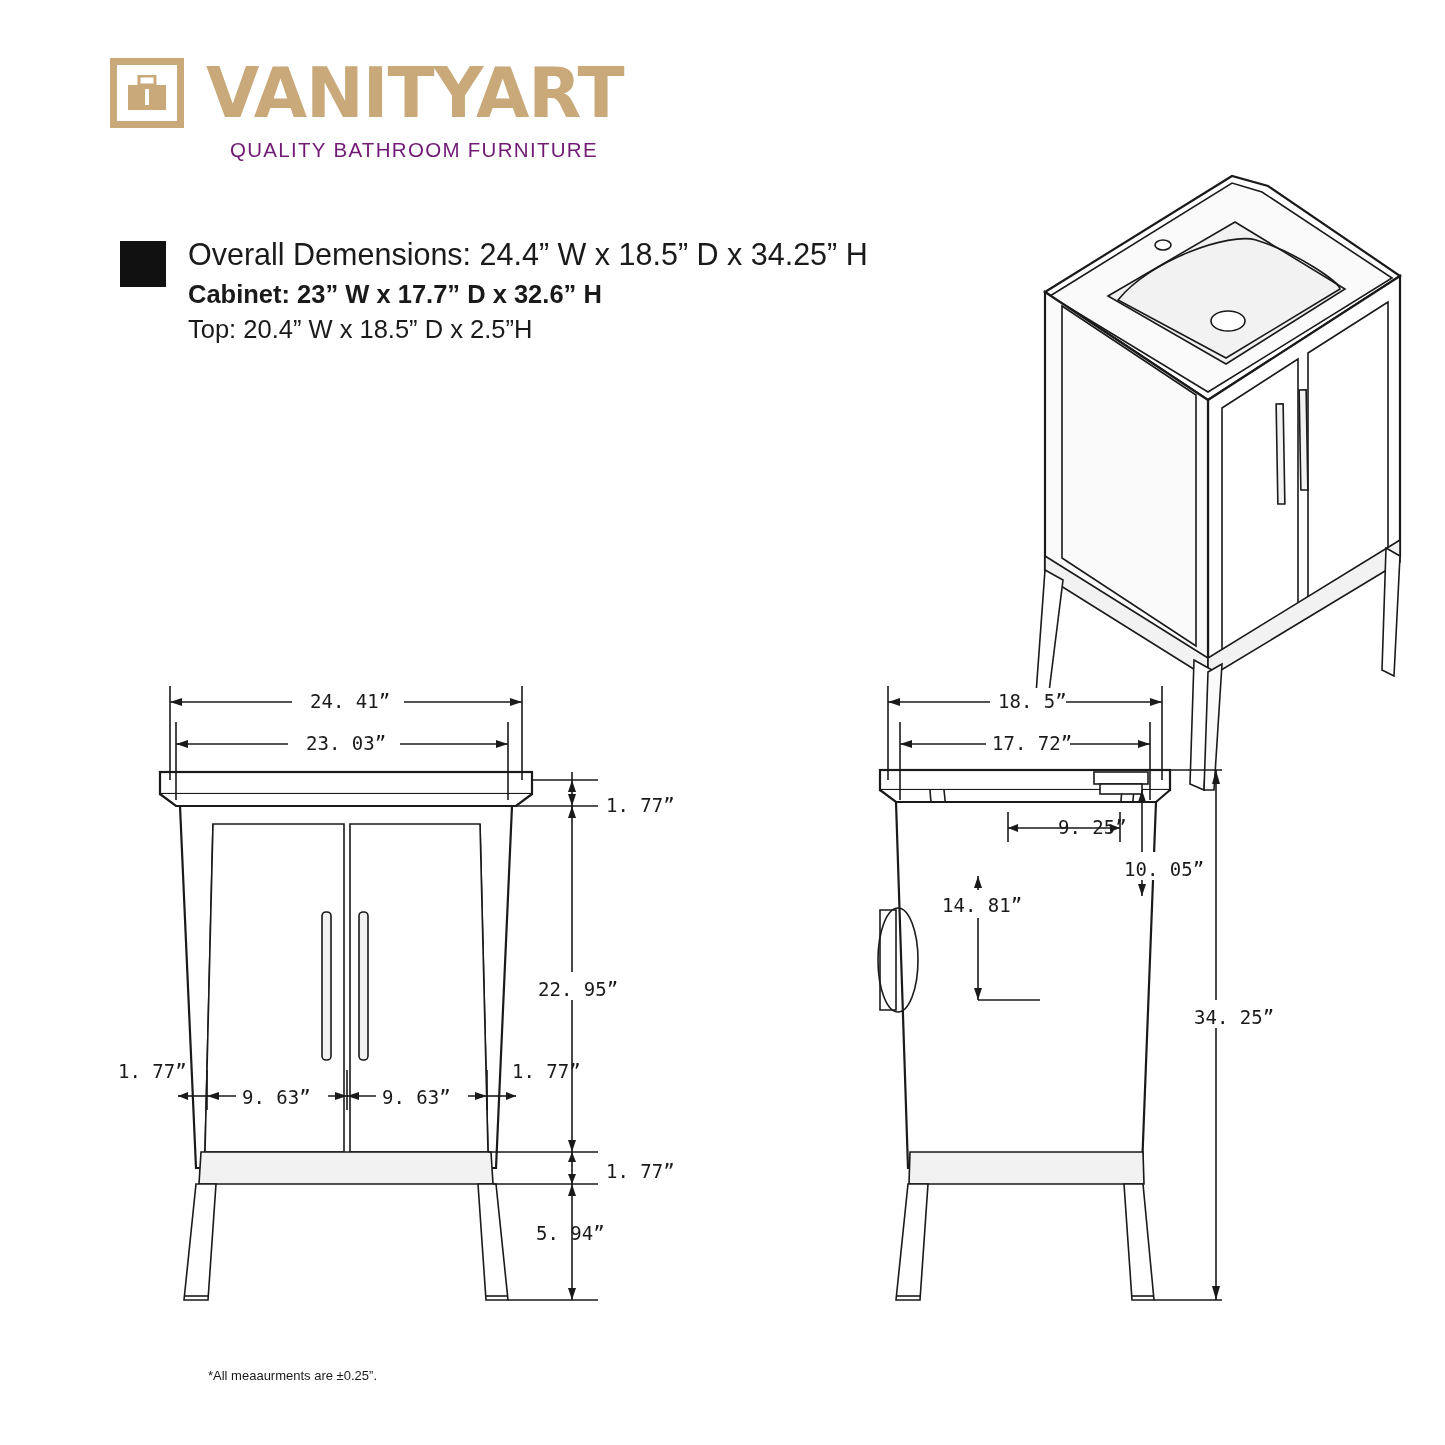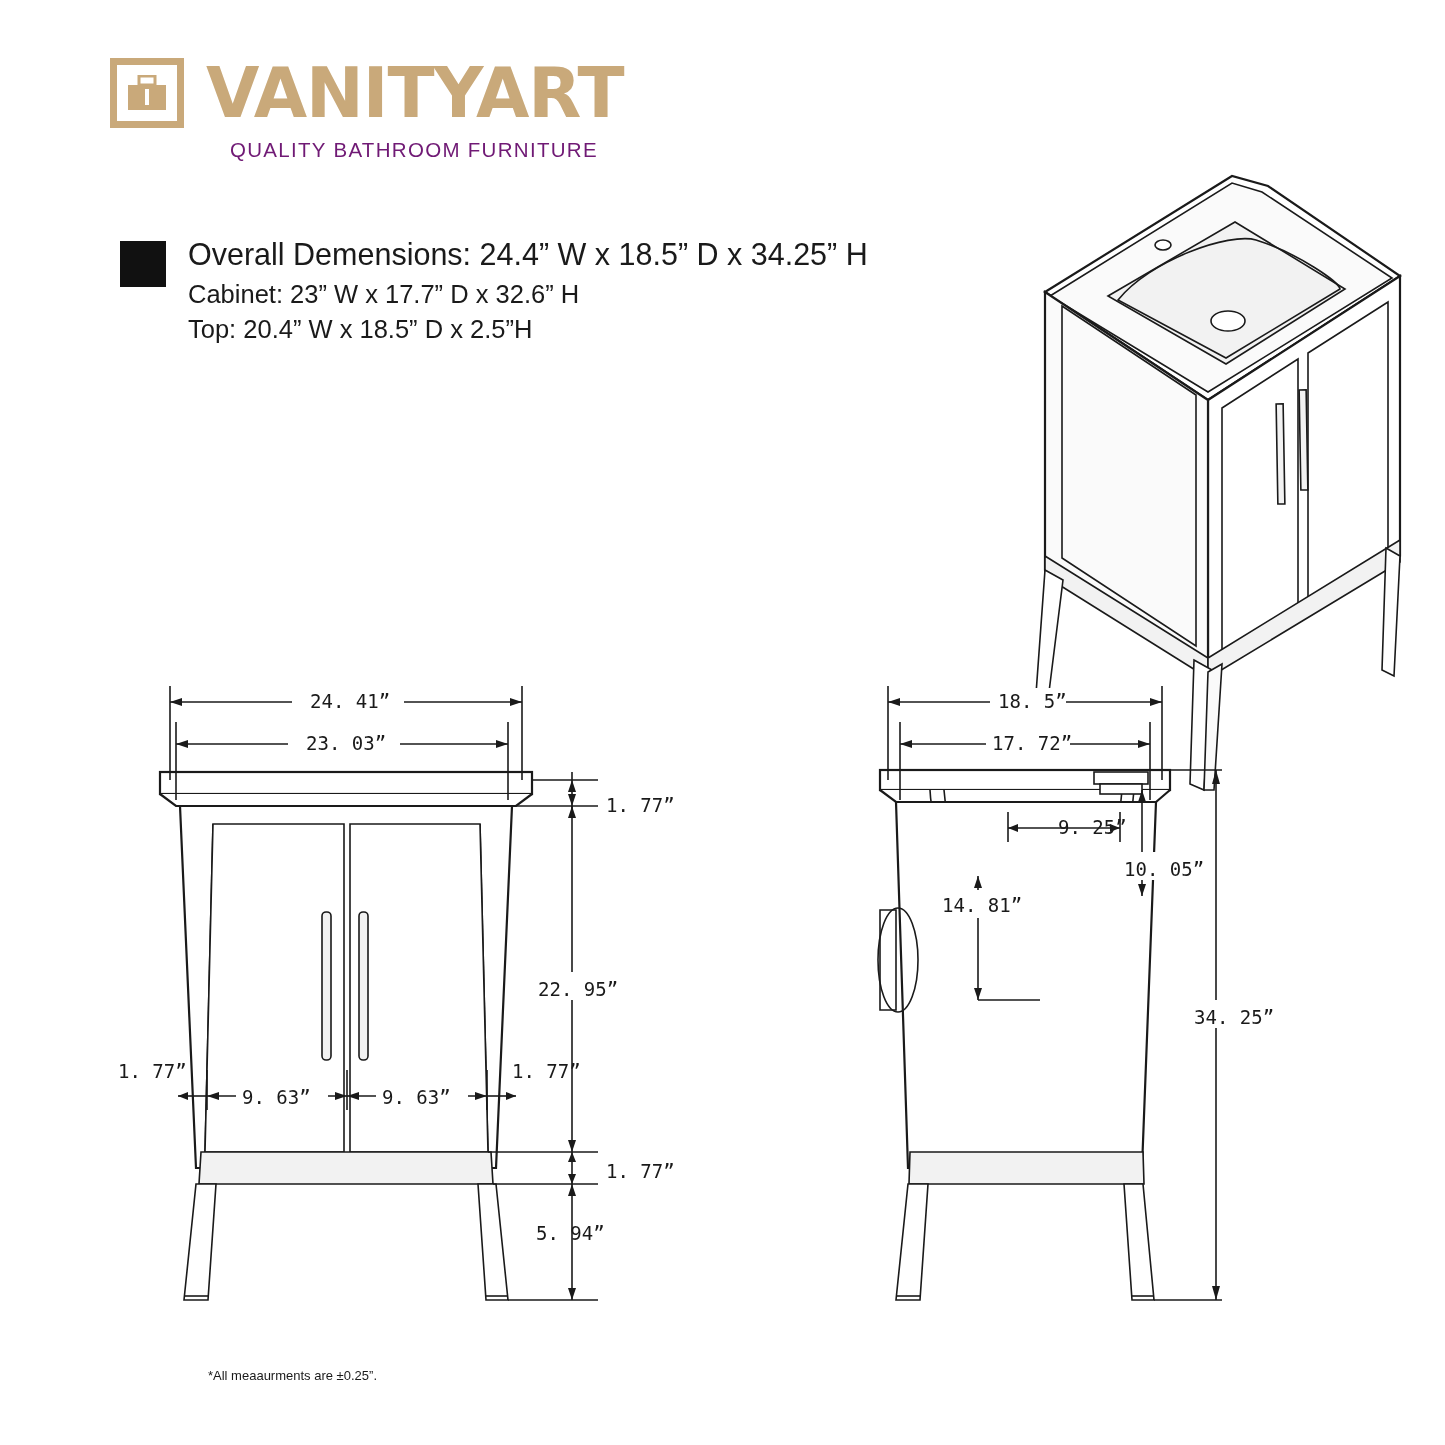--- a/index.html
+++ b/index.html
@@ -82,21 +82,21 @@
     color: #1a1a1a;
     line-height: 1.22;
     white-space: nowrap;
   }
   .dims-line2, .dims-line3 {
     font-size: 25.5px;
     color: #1a1a1a;
     line-height: 1.35;
     white-space: nowrap;
   }
-  .dims-line2 { margin-top: 4px; }
+  .dims-line2 { margin-top: 4px; font-weight: bold; }
 
   
   .footnote {
     position: absolute;
     left: 208px;
     top: 1368px;
     font-size: 13px;
     color: #1a1a1a;
   }
 

